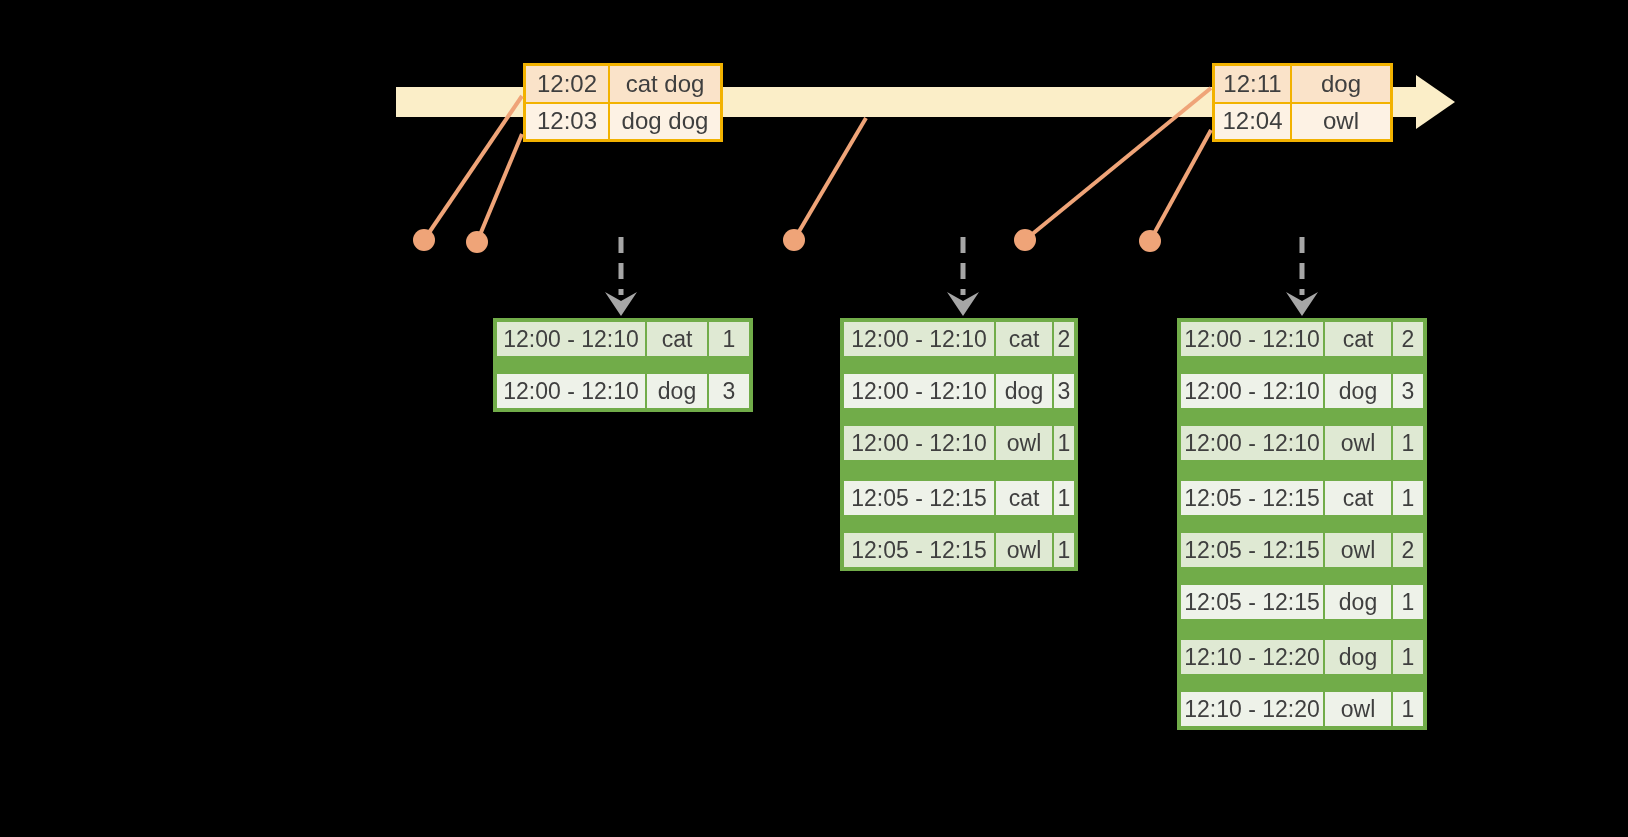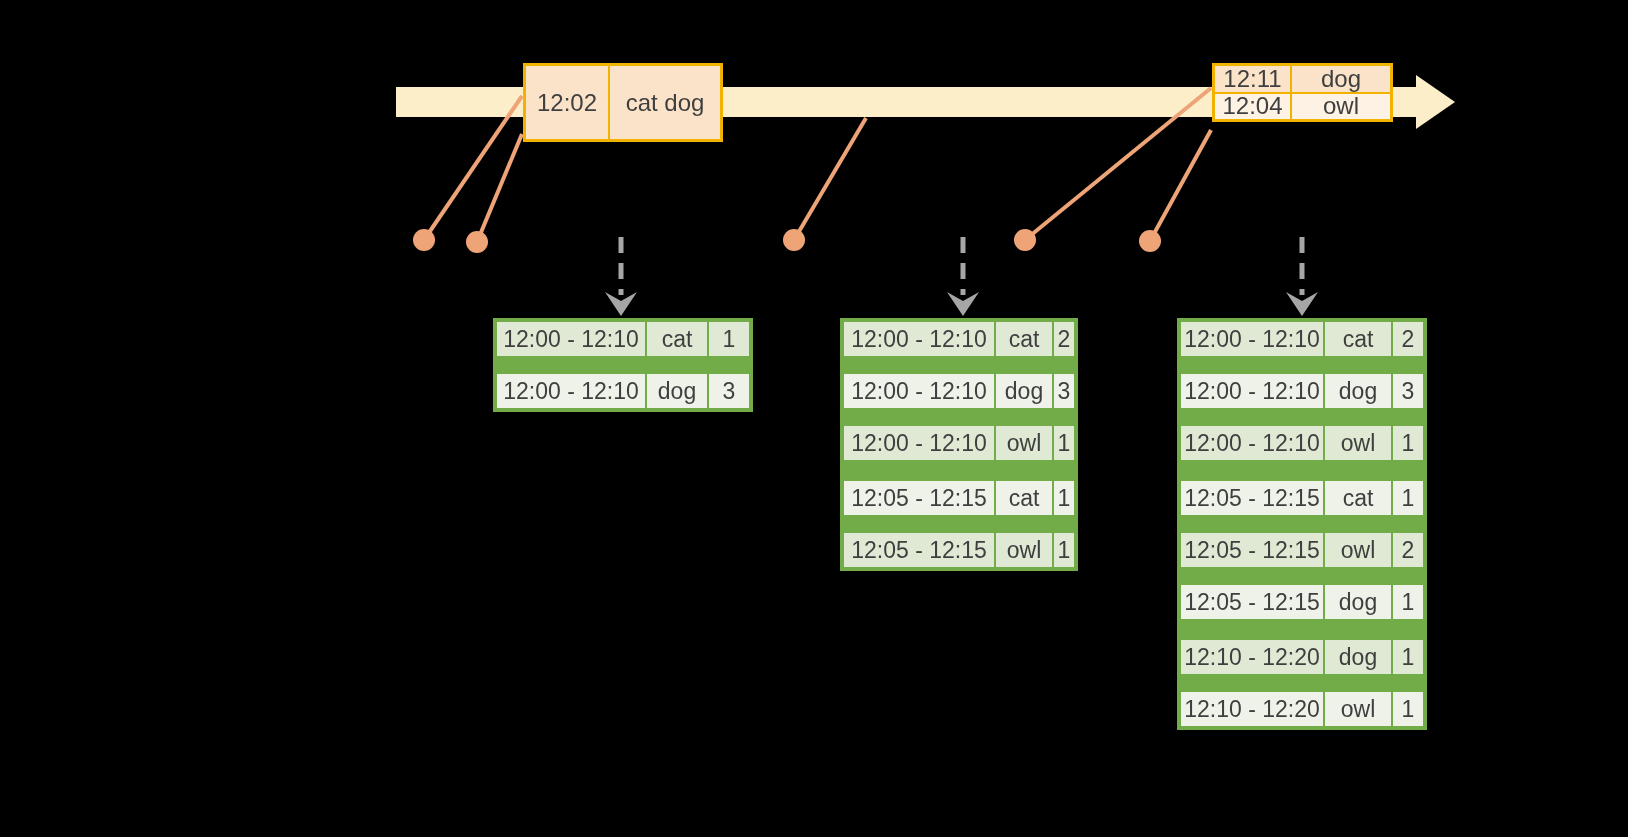--- a/index.html
+++ b/index.html
@@ -20,21 +20,21 @@
   
   .event-box {
     position:absolute; border:3px solid #F2B200; background:#F2B200;
     display:grid; grid-auto-rows:1fr; row-gap:2px;
   }
   .event-box .event-row { display:grid; column-gap:2px; background:#F2B200; }
   .ebox-1 { left:523px; top:63px;  width:200px; height:79px; }
   .ebox-1 .event-row { grid-template-columns:82px 1fr; }
   .ebox-2 { left:867px; top:84px;  width:203px; height:40px; }
   .ebox-2 .event-row { grid-template-columns:84px 1fr; }
-  .ebox-3 { left:1212px; top:63px; width:181px; height:59px; }
+  .ebox-3 { left:1212px; top:63px; width:181px; height:79px; }
   .ebox-3 .event-row { grid-template-columns:75px 1fr; }
   .ecell { display:flex; align-items:center; justify-content:center; font-size:24px; line-height:1; }
   .peach { background:#FAE3C9; }
   .cream { background:#FDF2E4; }
 
   
   .result-table {
     position:absolute; border:4px solid #71AC49; background:#71AC49;
     display:flex; flex-direction:column; row-gap:18px;
   }
@@ -58,20 +58,24 @@
 
 <div class="canvas">
 
   <div class="band"></div>
   <div class="band-arrowhead"></div>
 
   <div class="event-box ebox-1">
     <div class="event-row">
       <div class="ecell peach">12:02</div>
       <div class="ecell peach">cat dog</div>
+    </div>
+    <div class="event-row">
+      <div class="ecell cream">12:03</div>
+      <div class="ecell cream">dog dog</div>
     </div>
   </div>
 
 
   <div class="event-box ebox-3">
     <div class="event-row">
       <div class="ecell peach">12:11</div>
       <div class="ecell peach">dog</div>
     </div>
     <div class="event-row">

